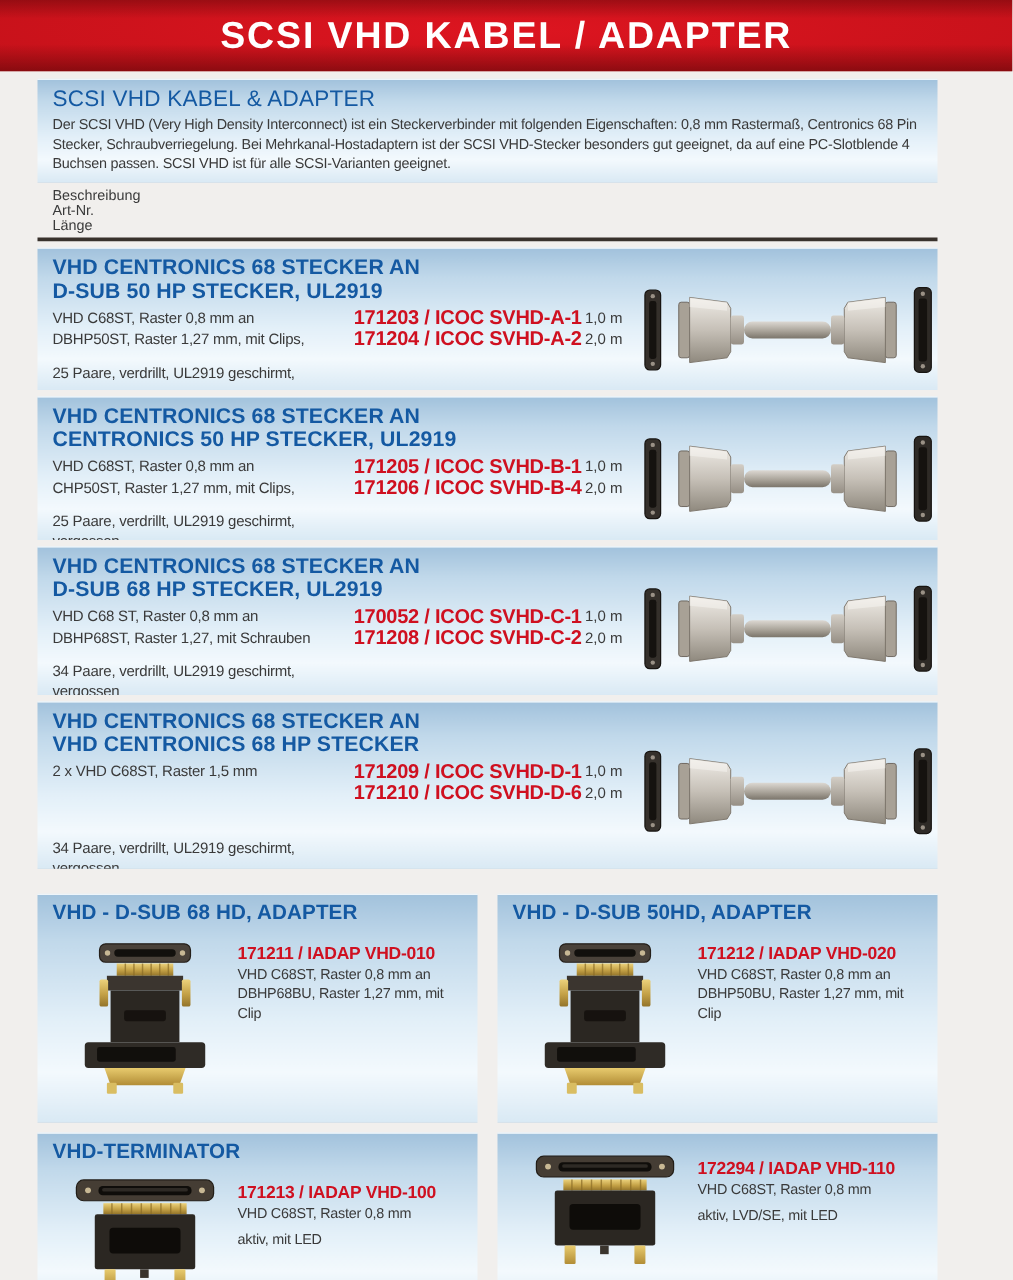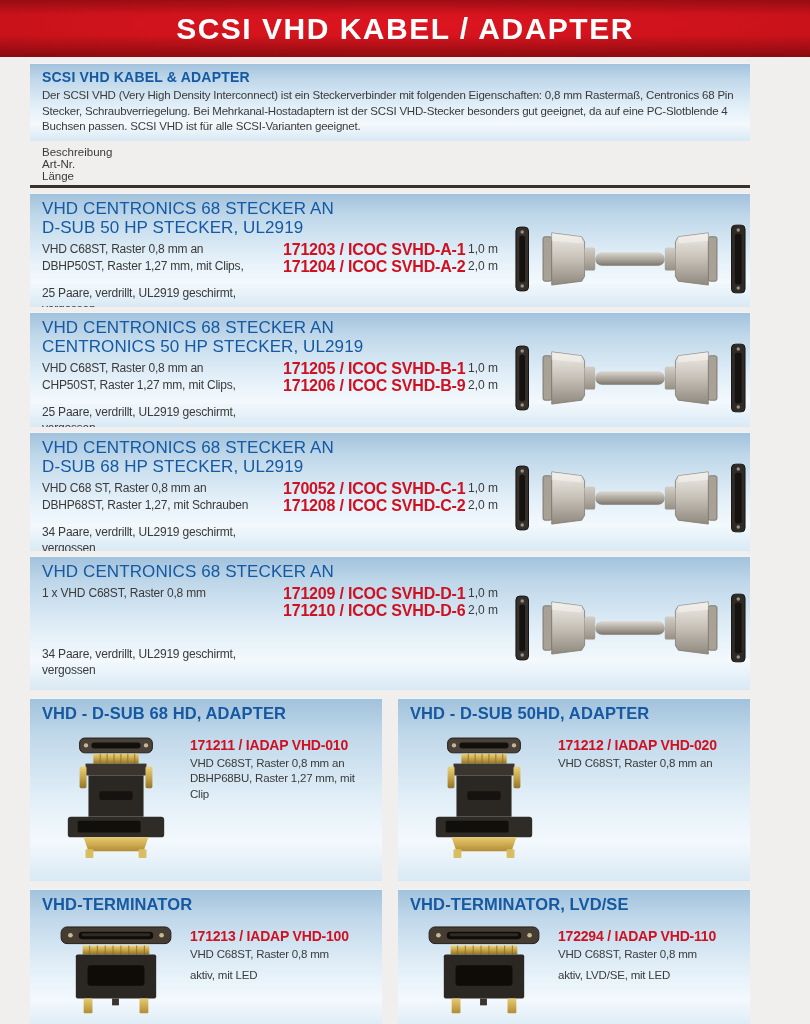--- a/index.html
+++ b/index.html
@@ -22,47 +22,47 @@
     color:#ffffff; font-size:30px; font-weight:bold; letter-spacing:1.5px;
   }
   
   .content { width:720px; margin-left:30px; }
   .bluebox {
     background:linear-gradient(180deg, #a2c2dc 0%, #c0d8ea 20%, #e2eff8 55%, #f3f9fd 78%, #d9e9f4 100%);
     border-top:1px solid rgba(255,255,255,.55);
   }
   
   .intro { margin-top:6px; padding:5px 12px 6px; }
-  .intro h2 { color:#1459a2; font-size:14px; font-weight:bold; letter-spacing:.2px; margin-bottom:3px; }
+  .intro h2 { color:#1459a2; font-size:18px; font-weight:normal; letter-spacing:.2px; margin-bottom:3px; }
   .intro p { font-size:11.5px; letter-spacing:-.2px; line-height:15.5px; color:#3a3a3a; }
   
   .col-headers { display:flex; padding-left:12px; margin-top:5px; font-size:11.5px; color:#3a3a3a;flex-direction:column; }
   .ch-desc { width:241px; }
   .ch-art  { width:185px; }
   .ch-len  { flex:1; }
   .rule { height:3px; background:#38312c; margin-top:3px; }
   
   .cable-section { position:relative; margin-top:5px; padding:5px 12px 0; overflow:hidden; }
   .sec-a { height:114px; } .sec-b { height:115px; } .sec-c { height:119px; } .sec-d { height:134px; }
-  .cable-section h3 { color:#1459a2; font-size:17px; font-weight:normal; line-height:19px; letter-spacing:.1px; }
+  .cable-section h3 { color:#1459a2; font-size:17px; font-weight:bold; line-height:19px; letter-spacing:.1px; }
   .prow { display:flex; margin-top:4px; }
   .col-desc { width:241px; }
   .col-art  { width:185px; }
   .col-len  { width:62px; }
   .spec-line { font-size:12px; letter-spacing:-.2px; line-height:17px; min-height:17px; color:#3a3a3a; }
   .notes { margin-top:10px; }
   .sec-d .notes { margin-top:27px; }
   .note-line { font-size:12px; letter-spacing:-.2px; line-height:16px; color:#3a3a3a; }
   .art-line { color:#cf1020; font-weight:bold; font-size:16px; line-height:17px; letter-spacing:-.2px; white-space:nowrap; }
   .len-line { font-size:12px; line-height:17px; color:#3a3a3a; }
   .cable-photo { position:absolute; right:4px; top:26px; width:232px; height:78px; }
   .sec-d .cable-photo { top:32px; }
   
   .half-row2 { display:flex; gap:16px; }
-  .adapters-row { margin-top:8px; }
+  .adapters-row { margin-top:20px; }
   .terminators-row { margin-top:8px; }
   .half-box { flex:1; position:relative; padding:5px 10px 0 12px; overflow:hidden; }
   .adapter-box { height:183px; }
   .terminator-box { height:142px; }
   .half-box h3 { color:#1459a2; font-size:16.5px; font-weight:bold; letter-spacing:.1px; }
   .half-prow { display:flex; margin-top:8px; }
   .half-imgcol { width:148px; display:flex; justify-content:center; }
   .adapter-photo { width:118px; height:130px; margin-top:4px; }
   .terminator-photo { width:128px; height:98px; margin-top:2px; }
   .half-info { flex:1; padding-top:6px; }
@@ -213,21 +213,21 @@
       <div class="col-desc">
         <div class="spec-line">VHD C68ST, Raster 0,8 mm an</div>
         <div class="spec-line">CHP50ST, Raster 1,27 mm, mit Clips,</div>
         <div class="notes">
           <div class="note-line">25 Paare, verdrillt, UL2919 geschirmt,</div>
           <div class="note-line">vergossen</div>
         </div>
       </div>
       <div class="col-art">
         <div class="art-line">171205 / ICOC SVHD-B-1</div>
-        <div class="art-line">171206 / ICOC SVHD-B-9</div>
+        <div class="art-line">171206 / ICOC SVHD-B-4</div>
       </div>
       <div class="col-len">
         <div class="len-line">1,0 m</div>
         <div class="len-line">2,0 m</div>
       </div>
     </div>
     <svg class="cable-photo">
         <use href="#cable-photo"></use>
       </svg>
   </section>
@@ -251,24 +251,24 @@
         <div class="len-line">1,0 m</div>
         <div class="len-line">2,0 m</div>
       </div>
     </div>
     <svg class="cable-photo">
         <use href="#cable-photo"></use>
       </svg>
   </section>
 
   <section class="bluebox cable-section sec-d">
-    <h3><span>VHD CENTRONICS 68 STECKER AN</span><br></h3>
+    <h3><span>VHD CENTRONICS 68 STECKER AN</span><br><span>VHD CENTRONICS 68 HP STECKER</span></h3>
     <div class="prow">
       <div class="col-desc">
-        <div class="spec-line">1 x VHD C68ST, Raster 0,8 mm</div>
+        <div class="spec-line">2 x VHD C68ST, Raster 1,5 mm</div>
         <div class="spec-line"></div>
         <div class="notes">
           <div class="note-line">34 Paare, verdrillt, UL2919 geschirmt,</div>
           <div class="note-line">vergossen</div>
         </div>
       </div>
       <div class="col-art">
         <div class="art-line">171209 / ICOC SVHD-D-1</div>
         <div class="art-line">171210 / ICOC SVHD-D-6</div>
       </div>
@@ -302,20 +302,21 @@
       <h3>VHD - D-SUB 50HD, ADAPTER</h3>
       <div class="half-prow">
         <div class="half-imgcol">
           <svg class="adapter-photo">
               <use href="#adapter-photo"></use>
             </svg>
         </div>
         <div class="half-info">
           <div class="half-art">171212 / IADAP VHD-020</div>
           <div class="half-spec">VHD C68ST, Raster 0,8 mm an</div>
+          <div class="half-spec">DBHP50BU, Raster 1,27 mm, mit Clip</div>
         </div>
       </div>
     </section>
   </div>
 
   <div class="half-row2 terminators-row">
     <section class="bluebox half-box terminator-box">
       <h3>VHD-TERMINATOR</h3>
       <div class="half-prow">
         <div class="half-imgcol">
@@ -324,21 +325,20 @@
             </svg>
         </div>
         <div class="half-info">
           <div class="half-art">171213 / IADAP VHD-100</div>
           <div class="half-spec">VHD C68ST, Raster 0,8 mm</div>
           <div class="half-spec half-spec2">aktiv, mit LED</div>
         </div>
       </div>
     </section>
     <section class="bluebox half-box terminator-box">
-      <h3>VHD-TERMINATOR, LVD/SE</h3>
       <div class="half-prow">
         <div class="half-imgcol">
           <svg class="terminator-photo">
               <use href="#terminator-photo"></use>
             </svg>
         </div>
         <div class="half-info">
           <div class="half-art">172294 / IADAP VHD-110</div>
           <div class="half-spec">VHD C68ST, Raster 0,8 mm</div>
           <div class="half-spec half-spec2">aktiv, LVD/SE, mit LED</div>

